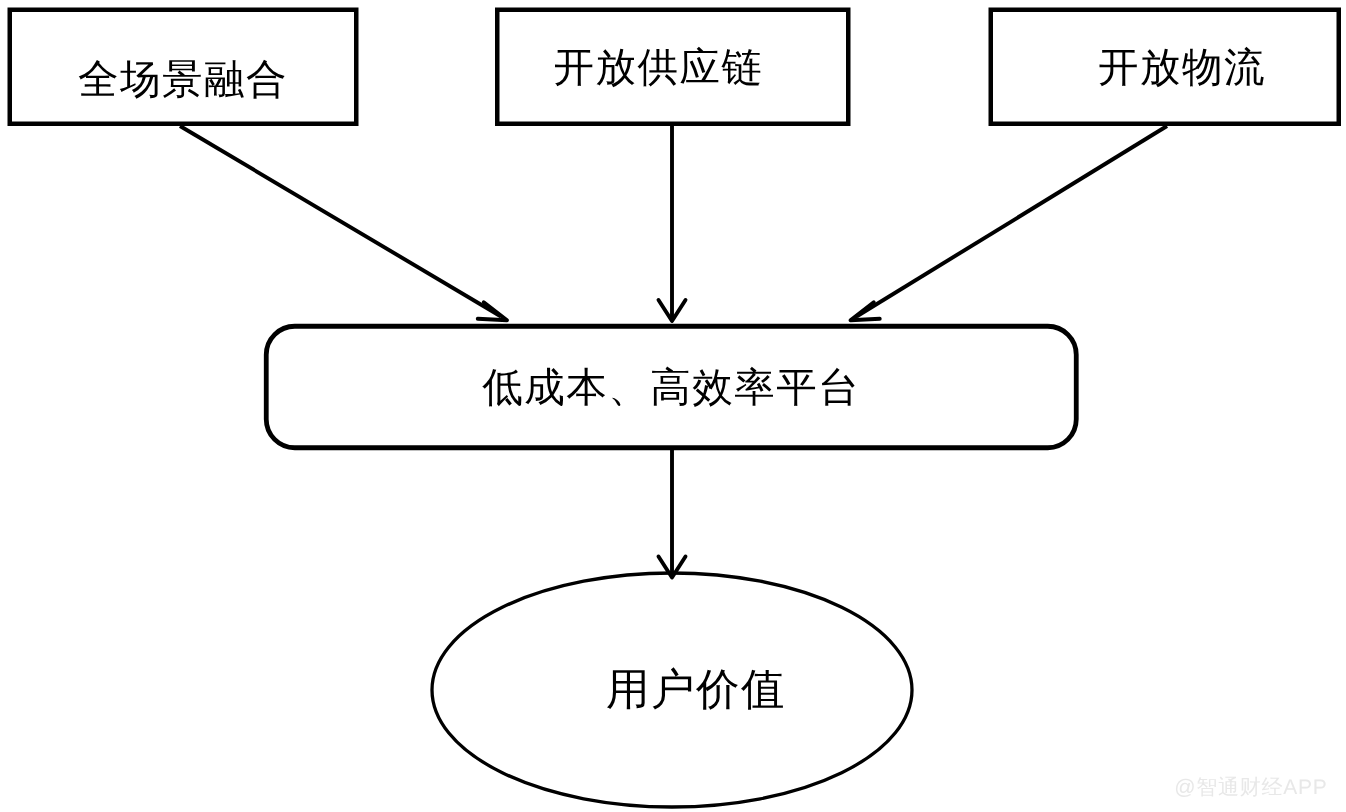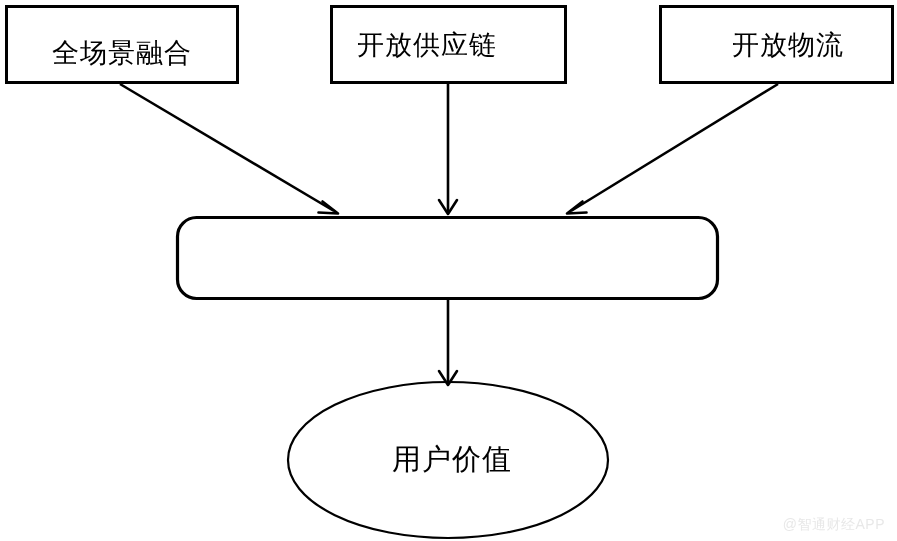--- a/index.html
+++ b/index.html
@@ -108,22 +108,23 @@
 
     <g>
       <line class="connector" x1="448" y1="300" x2="448" y2="383"></line>
       <path class="connector" d="M 439 371 L 448 385 L 457 371" stroke-linecap="round" stroke-linejoin="round"></path>
     </g>
 
   </svg>
 
   <div class="node-label" id="label-box-1" style="left:6px; top:6px; width:232px; height:93px;">全场景融合</div>
 
-  <div class="node-label" id="label-box-2" style="left:316px; top:6px; width:222px; height:77px;">开放供应链</div>
+  <div class="node-label" id="label-box-2" style="left:328px; top:6px; width:222px; height:77px;">开放供应链</div>
 
   <div class="node-label" id="label-box-3" style="left:660px; top:6px; width:256px; height:77px;">开放物流</div>
 
+  <div class="node-label" id="label-platform" style="left:177px; top:217px; width:541px; height:82px;">低成本、高效率平台</div>
 
-  <div class="node-label" id="label-value" style="left:292px; top:382px; width:320px; height:156px;text-align:right;">用户价值</div>
+  <div class="node-label" id="label-value" style="left:304px; top:382px; width:320px; height:156px;text-align:right;">用户价值</div>
 
   <div id="watermark">@智通财经APP</div>
 
 </div>
 
 </body></html>

